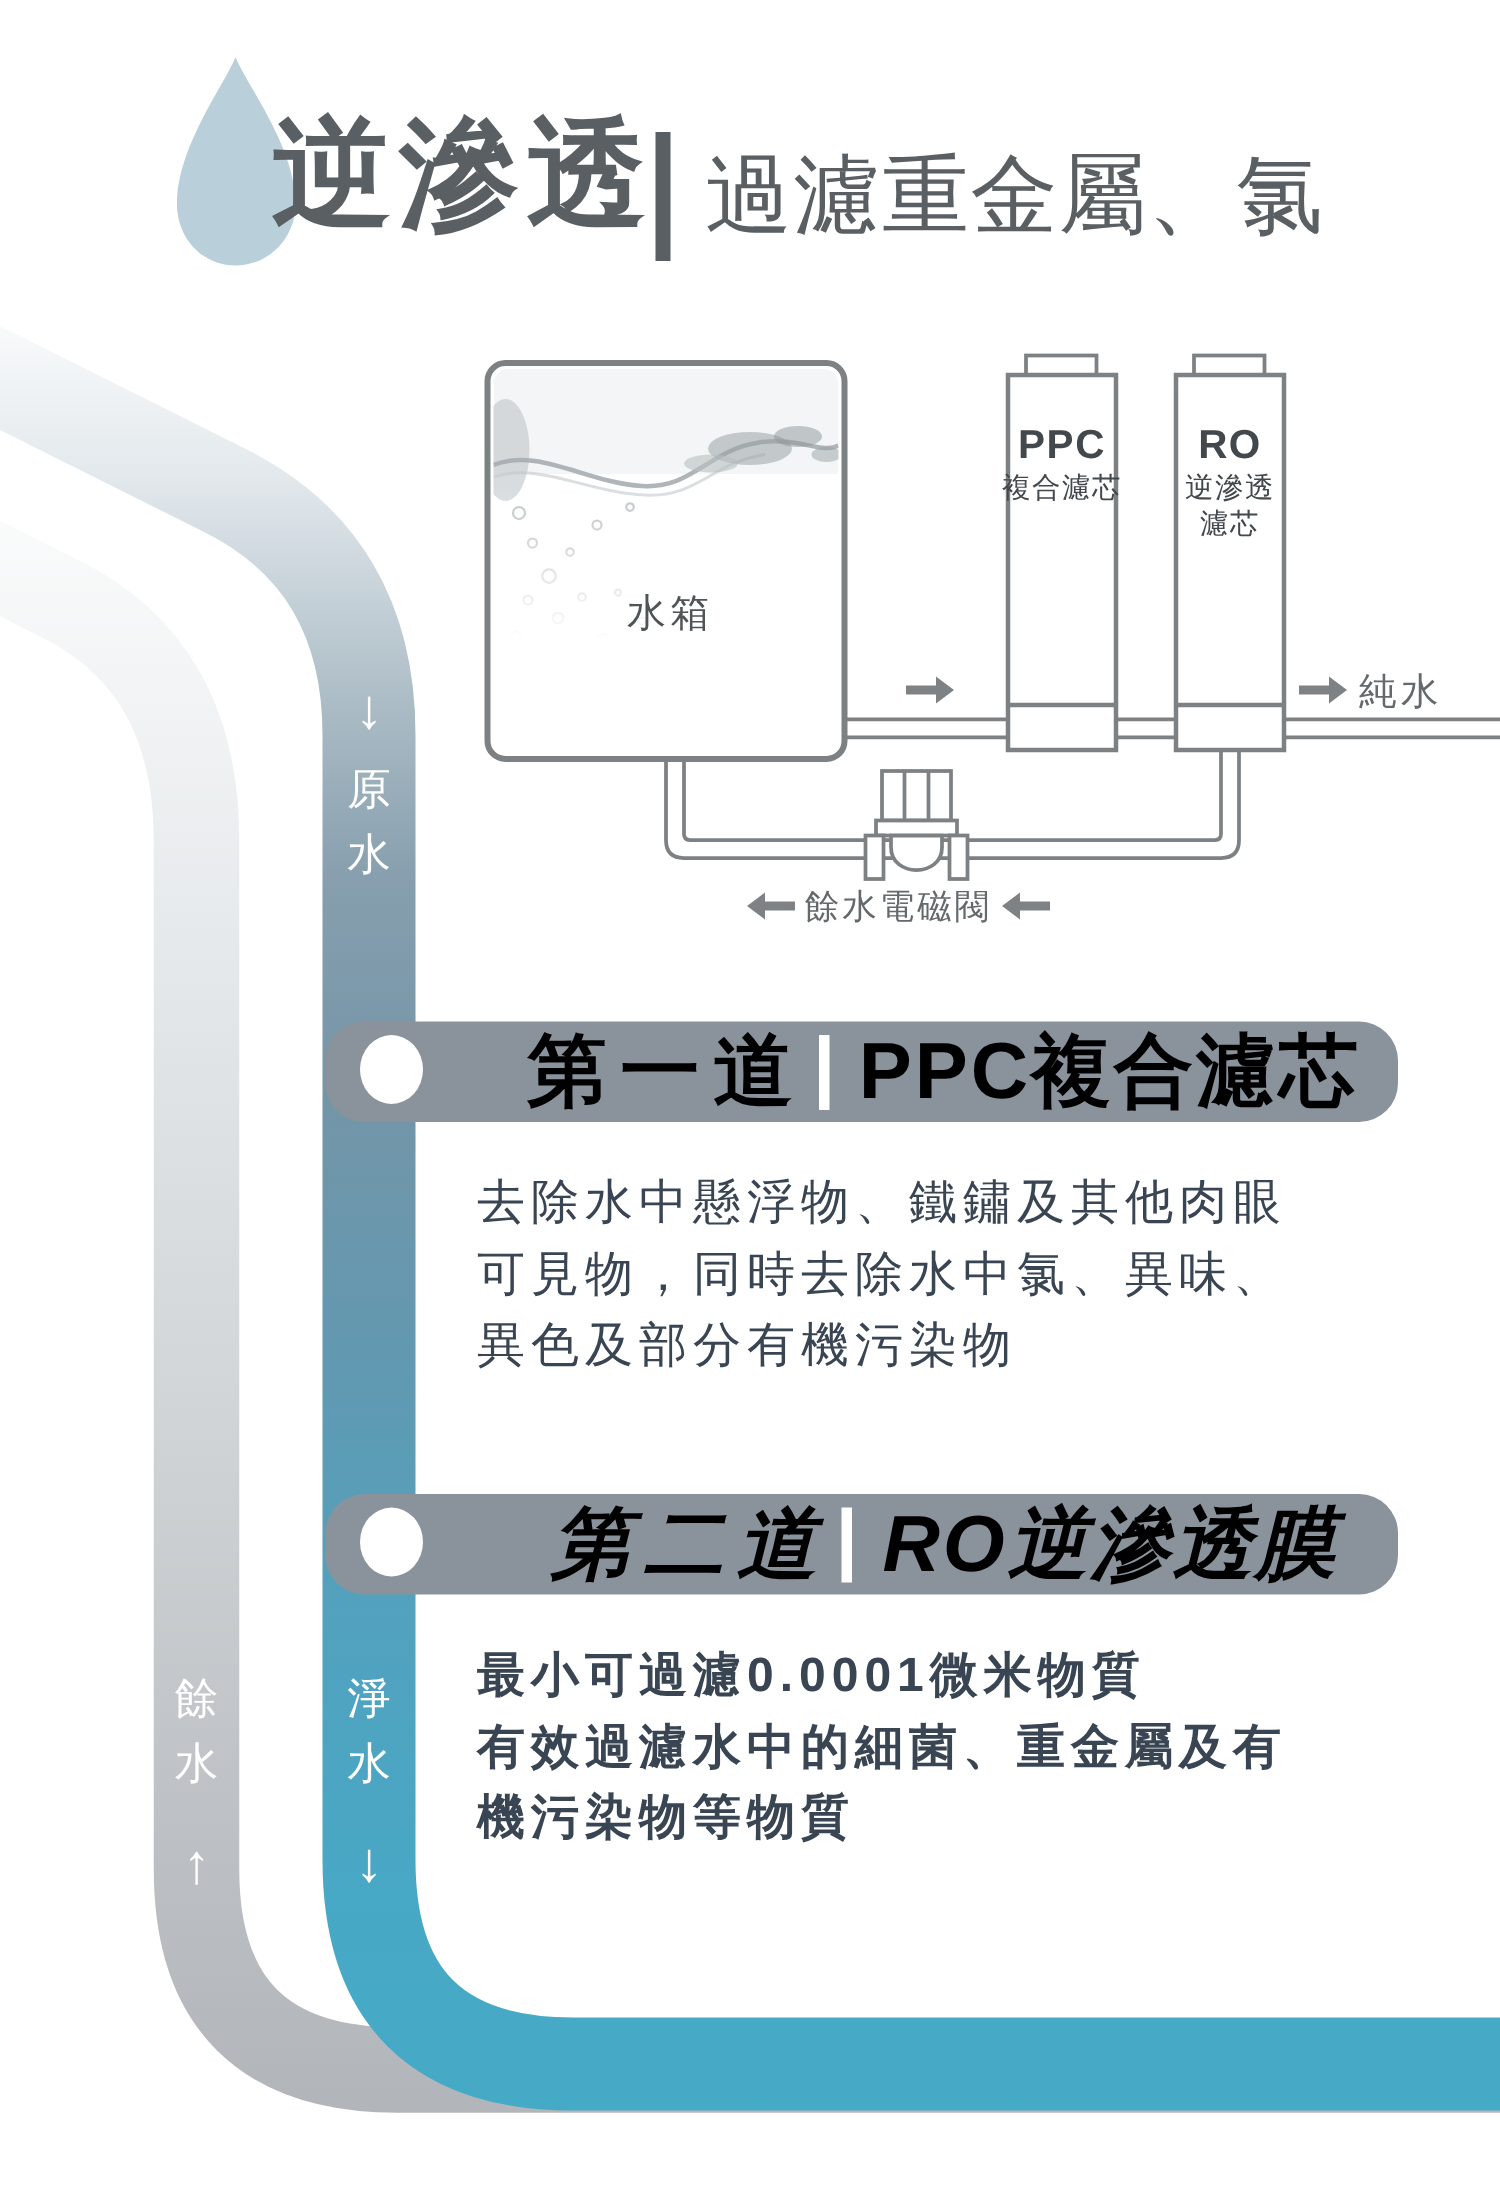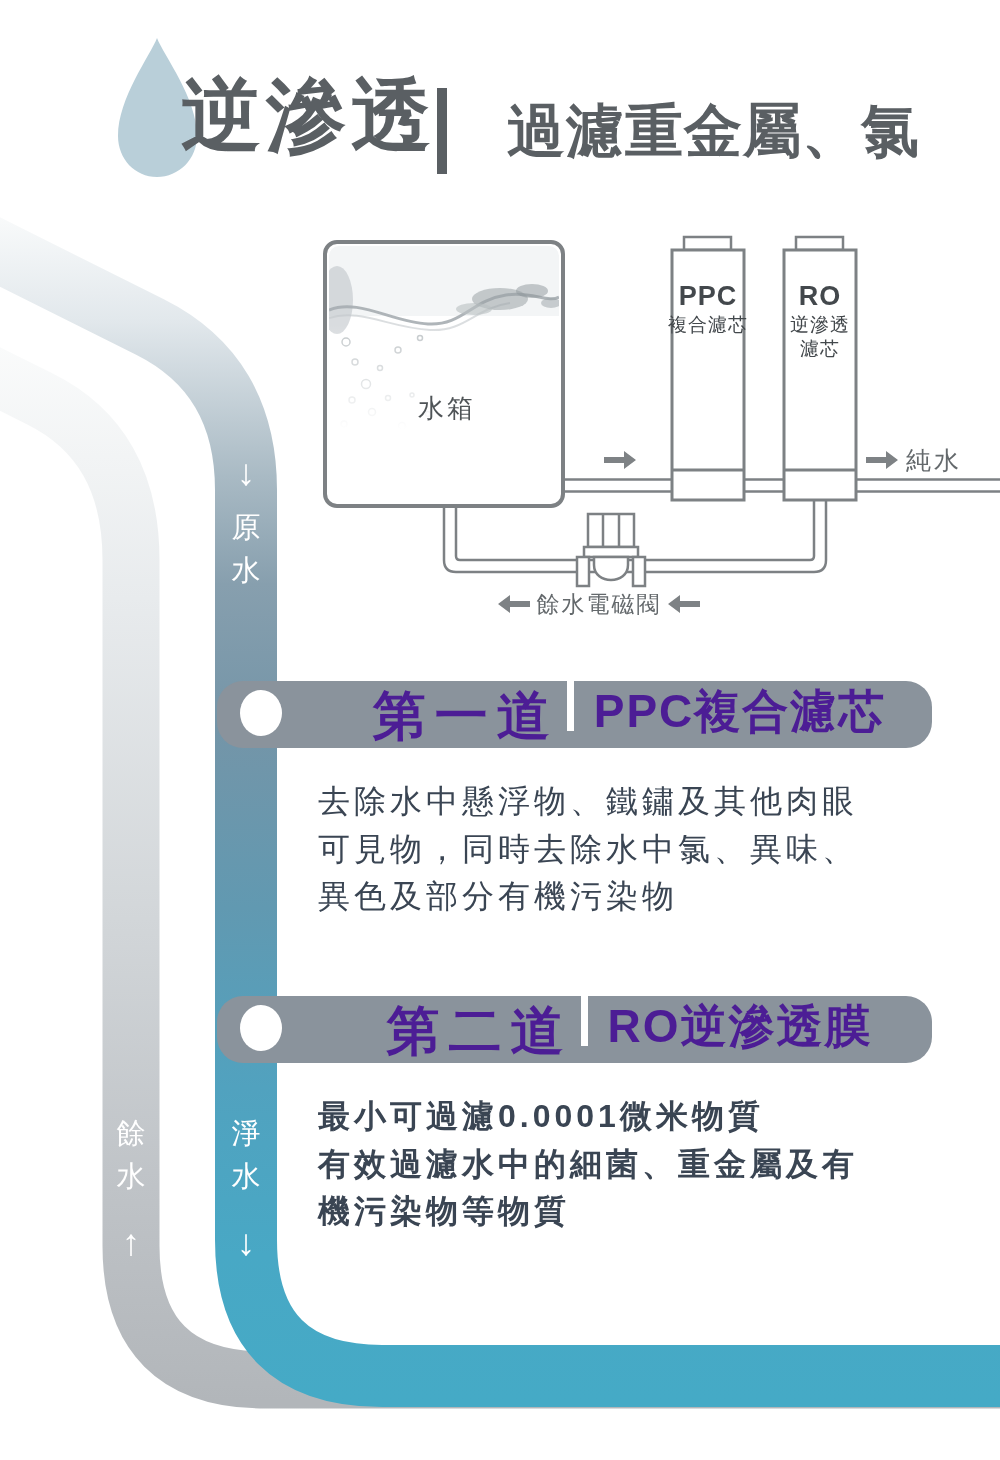--- a/index.html
+++ b/index.html
@@ -17,45 +17,45 @@
   body{font-family:"Liberation Sans",sans-serif;}
   .stage{position:relative;width:1000px;height:1460px;margin:0 auto;overflow:hidden;background:#fff;}
   .stage svg.bg{position:absolute;left:0;top:0;z-index:0;}
   svg text{font-family:"Liberation Sans",sans-serif;}
 
   
   .title-main{position:absolute;left:181px;top:72px;z-index:2;
     font-size:80px;font-weight:700;letter-spacing:5px;color:var(--title-gray);line-height:1.1;}
   .title-divider{position:absolute;left:437px;top:88px;width:10px;height:86px;
     background:var(--title-gray);z-index:2;}
-  .title-sub{position:absolute;left:507px;top:99px;z-index:2;
-    font-size:58px;font-weight:700;letter-spacing:1px;color:var(--title-gray);line-height:1.1;}
+  .title-sub{position:absolute;left:470px;top:99px;z-index:2;
+    font-size:58px;font-weight:400;letter-spacing:1px;color:var(--title-gray);line-height:1.1;}
 
   
   .band-label{position:absolute;width:50px;z-index:2;color:#ffffff;text-align:center;}
   .band-label .chars{font-size:29px;line-height:43px;letter-spacing:0;word-break:break-all;}
   .band-label .arrow{font-size:37px;line-height:42px;}
   .band-label.raw{left:221px;top:452px;}
   .band-label.raw .chars{margin-top:12px;}
   .band-label.clean{left:221px;top:1112px;font-family:Liberation Serif, serif;}
   .band-label.excess{left:106px;top:1112px;}
   .band-label.clean .arrow,.band-label.excess .arrow{margin-top:24px;}
 
   
   .section-bar{position:absolute;left:217px;width:715px;height:67px;z-index:2;
     background:var(--bar-gray);border-radius:26px;}
   .section-bar.s1{top:681px;}
-  .section-bar.s2{top:996px;}
+  .section-bar.s2{top:996px;font-style:italic;}
   .section-bar .dot{position:absolute;left:23px;top:9px;width:42px;height:46px;
     background:#ffffff;border-radius:50%;}
   .section-bar .bar-title{position:absolute;left:120px;right:10px;top:0;height:67px;
-    display:flex;align-items:flex-start;justify-content:center;color:#4c1d95;font-weight:700;}
+    display:flex;align-items:center;justify-content:center;color:#000000;font-weight:700;}
   .section-bar .step{font-size:53px;letter-spacing:9px;}
   .section-bar .tdiv{width:7px;height:50px;background:#ffffff;margin:0 6px 0 8px;}
-  .section-bar .sname{font-size:46px;letter-spacing:2px;margin-left:14px;}
+  .section-bar .sname{font-size:53px;letter-spacing:2px;margin-left:14px;}
 
   
   .section-body{position:absolute;left:318px;width:640px;z-index:2;
     font-size:32px;line-height:47.5px;letter-spacing:4px;color:var(--ink);white-space:pre-line;}
   .section-body.b1{top:778px;}
   .section-body.b2{top:1093px;font-weight:bold;}
 </style>
 </head>
 <body>
 

